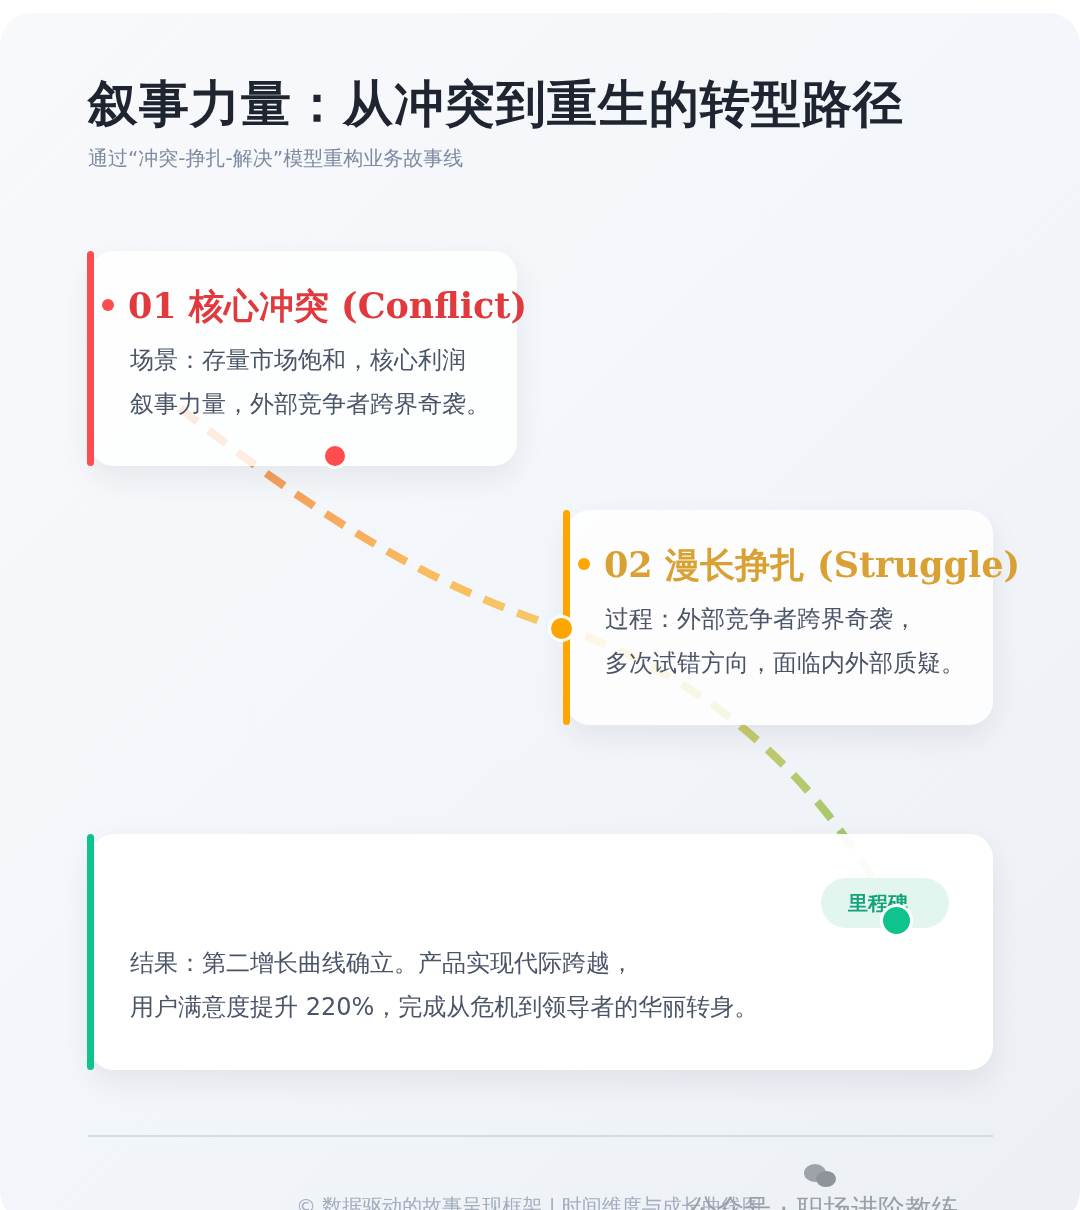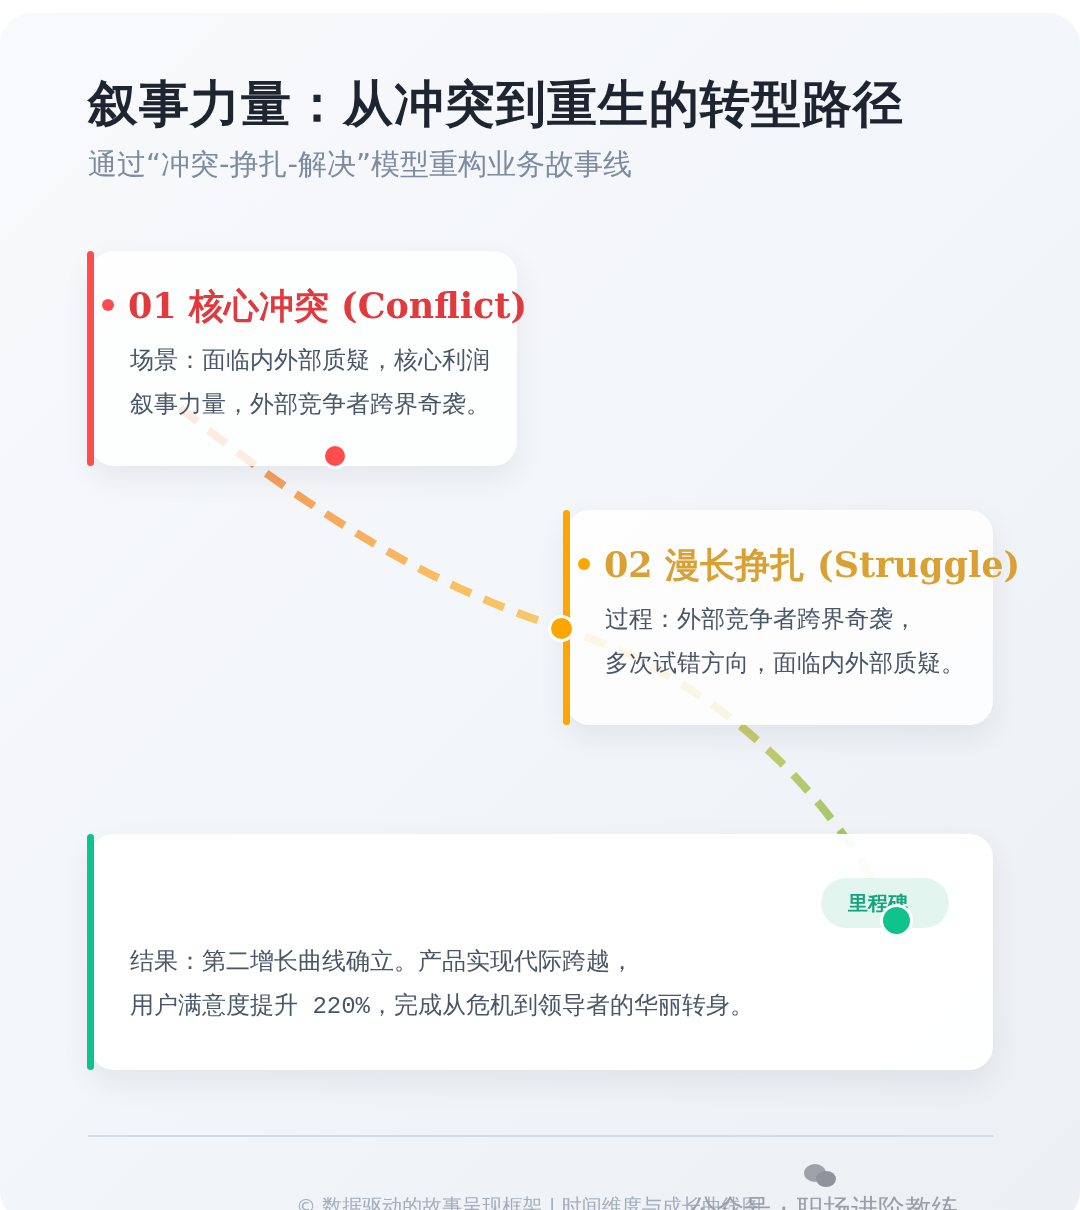--- a/index.html
+++ b/index.html
@@ -15,21 +15,21 @@
     margin-top: 13px;
   }
   .title {
     position: absolute; left: 88px; top: 58px;
     font-family: "DejaVu Serif", "Liberation Serif", serif;
     font-size: 50px; font-weight: bold; color: #1f2530; letter-spacing: 1px;
     white-space: nowrap;
   }
   .subtitle {
     position: absolute; left: 88px; top: 132px;
-    font-size: 29px; color: #7d8aa0; white-space: nowrap; text-align: right;
+    font-size: 20px; color: #7d8aa0; white-space: nowrap; text-align: right;
   }
   .card {
     position: absolute; background: rgba(255,255,255,0.82);
     border-radius: 24px;
     box-shadow: 0 12px 30px rgba(40,50,70,0.08);
   }
   .card .bar {
     position: absolute; left: -3px; top: 0; bottom: 0; width: 7px; border-radius: 4px;
   }
   .card-title {
@@ -84,39 +84,39 @@
     </defs>
     <path d="M180,395 C300,490 420,570 561,615 C700,660 820,760 896,907" fill="none" stroke="url(#pg)" stroke-width="8" stroke-dasharray="22 14"></path>
   </svg>
 
   <div class="card" style="left:90px; top:238px; width:427px; height:215px;">
     <div class="bar" style="background:#ff4d4f;"></div>
     <div class="card-title" style="left:12px; top:32px; color:#e03a3e;">
       <span class="dot" style="background:#ff4d4f;"></span><span>01 核心冲突 (Conflict)</span>
     </div>
     <div class="card-body" style="left:40px; top:87px;">
-      <div>场景：面临内外部质疑，核心利润</div>
+      <div>场景：存量市场饱和，核心利润</div>
       <div>叙事力量，外部竞争者跨界奇袭。</div>
     </div>
   </div>
 
   <div class="card" style="left:566px; top:497px; width:427px; height:215px;">
     <div class="bar" style="background:#ffa500;"></div>
     <div class="card-title" style="left:12px; top:32px; color:#d9a033;">
       <span class="dot" style="background:#ffa500;"></span><span>02 漫长挣扎 (Struggle)</span>
     </div>
     <div class="card-body" style="left:39px; top:87px;">
       <div>过程：外部竞争者跨界奇袭，</div>
       <div>多次试错方向，面临内外部质疑。</div>
     </div>
   </div>
 
   <div class="card" style="left:90px; top:821px; width:903px; height:236px; background:rgba(255,255,255,0.95);">
     <div class="bar" style="background:#0fc48c;"></div>
-    <div class="card-body" style="left:40px; top:107px;font-family:Liberation Mono, monospace;">
+    <div class="card-body" style="left:40px; top:107px;">
       <div>结果：第二增长曲线确立。产品实现代际跨越，</div>
       <div>用户满意度提升 220%，完成从危机到领导者的华丽转身。</div>
     </div>
   </div>
 
   <div class="badge">里程碑</div>
 
   <div class="node" style="left:322px; top:430px; width:26px; height:26px; background:#ff4d4f;"></div>
   <div class="node" style="left:548px; top:602px; width:27px; height:27px; background:#ffa500;"></div>
   <div class="node" style="left:880px; top:891px; width:33px; height:33px; background:#0fc48c;"></div>

